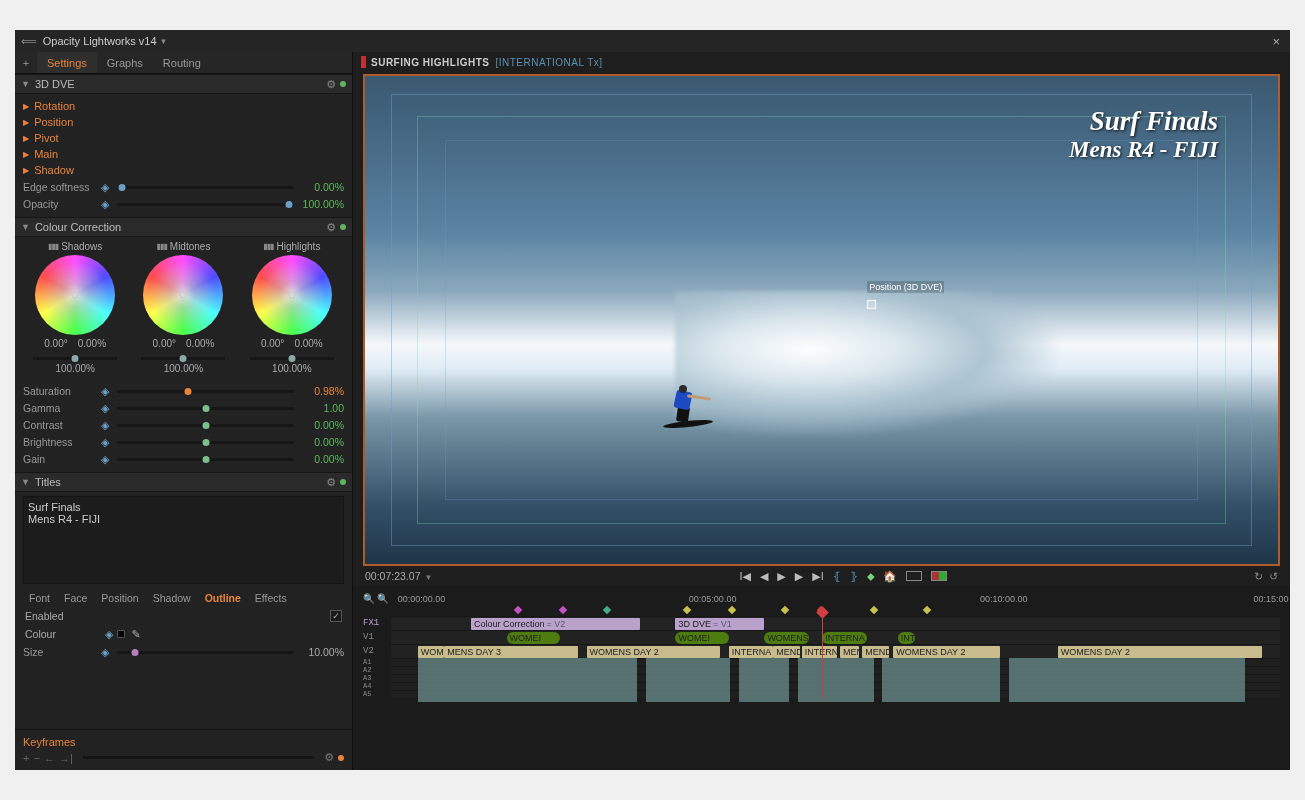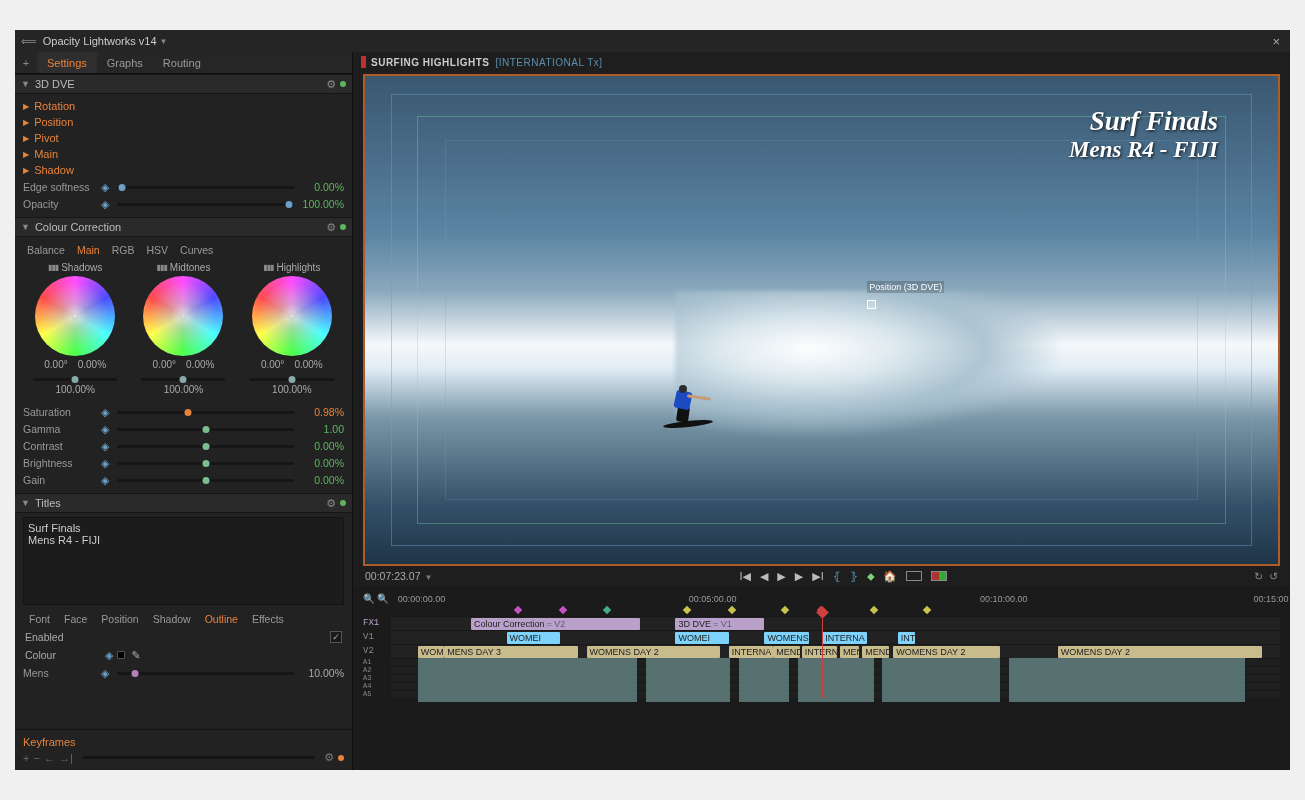--- a/index.html
+++ b/index.html
@@ -42,21 +42,21 @@
 .wheel { width:80px; height:80px; border-radius:50%; position:relative; background:conic-gradient(from -60deg,#ff4d4d,#ff4dff,#4d4dff,#4dffff,#4dff4d,#ffff4d,#ff4d4d); }
 .wheel::after{ content:""; position:absolute; inset:0; border-radius:50%; background:radial-gradient(circle,#ddd 0%,rgba(200,200,200,.6) 22%,transparent 60%);}
 .wheel .center{ position:absolute; left:50%; top:50%; width:7px; height:7px; border:1px solid #222; border-radius:50%; transform:translate(-50%,-50%);}
 .wheel-vals{ display:flex; gap:10px; font-size:10px; color:#aaa; margin-top:3px;}
 .wheel-slider{ width:84px; height:3px; background:#161616; margin-top:8px; position:relative;}
 .wheel-slider .t{position:absolute; width:7px; height:7px; background:#8aa; border-radius:50%; top:-2px; left:50%; transform:translateX(-50%);}
 .wheel-pct{ font-size:10px; color:#aaa; margin-top:3px;}
 .titles-text{ width:100%; height:88px; background:#1c1c1c; border:1px solid #141414; color:#ccc; padding:4px; font-size:11px; font-family:inherit; resize:none; outline:none;}
 .titles-tabs{ display:flex; gap:14px; padding:6px 6px 3px; font-size:10.5px;}
 .titles-tabs span{ color:#999; cursor:pointer;}
-.titles-tabs span.active{ color:#e8833c;}
+.titles-tabs span.active{ color:#e8833c;font-weight:bold;}
 .outline-row{ display:flex; align-items:center; height:18px; padding:0 2px;}
 .outline-row .lbl{ width:80px; font-size:10.5px; color:#aaa;}
 .kf-section{ margin-top:auto; border-top:1px solid #141414; padding:6px 8px;}
 .kf-label{ color:#e8833c; font-size:11px;}
 .kf-controls{ display:flex; align-items:center; gap:4px; color:#666; font-size:11px; margin-top:3px;}
 .kf-controls .dot{ width:6px; height:6px; background:#e8833c; border-radius:50%;}
 .kf-controls .gear{ margin-left:auto; color:#777;}
 .right{ flex:1; display:flex; flex-direction:column; background:#1e1e1e;}
 .clip-title{ height:20px; display:flex; align-items:center; padding:0 8px; font-size:10px; letter-spacing:.5px;}
 .clip-title .flag{ width:5px; height:12px; background:#c13030; margin-right:5px;}
@@ -99,21 +99,21 @@
 .markers{ height:10px; position:relative; margin-left:28px;}
 .markers .mk{ position:absolute; top:1px; width:6px; height:6px; transform:rotate(45deg);}
 .tracks{ display:flex;}
 .track-labels{ width:28px; font-size:9px; color:#888;}
 .track-labels div{ height:14px; display:flex; align-items:center;font-family:Liberation Mono, monospace;}
 .track-area{ flex:1; position:relative; background:#222;}
 .track-row{ height:14px; border-top:1px solid #171717; position:relative;}
 .track-row.audio{ height:8px; background:#1f1f1f;}
 .clip{ position:absolute; top:1px; height:12px; font-size:9px; color:#222; display:flex; align-items:center; padding:0 3px; overflow:hidden; white-space:nowrap; border-radius:1px;}
 .clip.fx{ background:#b9a1cc;}
-.clip.v1{ background:#7dd3fc;}
+.clip.v1{ background:#4d7c0f;border-radius:6px;}
 .clip.v2{ background:#c8bb8c;}
 .clip .tag{ color:#5a5a7a; margin-left:2px;}
 .aud{ position:absolute; top:0; height:44px; background:#6b8e8e; opacity:.75;}
 .playhead{ position:absolute; top:0; bottom:0; width:1px; background:#d04040; z-index:5;}
 .playhead::before{ content:""; position:absolute; top:-8px; left:-4px; width:9px; height:9px; background:#d04040; transform:rotate(45deg);}
 .sq{ display:inline-block; width:8px; height:8px; border-radius:1px;}
 .chk{ width:12px; height:12px; border:1px solid #555; background:#1a1a1a; display:inline-flex; align-items:center; justify-content:center; font-size:9px; color:#aaa;}
 </style>
 </head>
 <body>
@@ -184,27 +184,20 @@
           </div>
         </div>
 
         <div class="panel-head">
           <span class="tri">▼</span>
           <span class="title">Colour Correction</span>
           <span class="gear">⚙</span>
           <span class="dot"></span>
         </div>
         <div class="panel-body">
-          <div class="cc-tabs">
-            <span>Balance</span>
-            <span class="active">Main</span>
-            <span>RGB</span>
-            <span>HSV</span>
-            <span>Curves</span>
-          </div>
           <div class="wheels" id="wheels">
               <div class="wheel-col">
      <div class="wheel-head">
                   <span class="bars">▮▮▮</span>
                   <span>Shadows</span>
                 </div>
      <div class="wheel">
                   <div class="center"></div>
                 </div>
      <div class="wheel-vals">
@@ -318,21 +311,21 @@
             <span style="flex:1"></span>
             <span class="chk">✓</span>
           </div>
           <div class="outline-row">
             <span class="lbl">Colour</span>
             <span class="kf" style="color:#6aa0c8">◈</span>
             <span class="sq" style="background:#000;border:1px solid #555;margin-left:4px"></span>
             <span style="margin-left:6px;color:#aaa;cursor:pointer">✎</span>
           </div>
           <div class="prop-row">
-            <span class="label">Mens</span>
+            <span class="label">Size</span>
             <span class="kf">◈</span>
             <div class="track">
                 <div class="thumb" style="left:10%;background:#b77fbb"></div>
               </div>
             <span class="val" style="color:#aaa">10.00%</span>
           </div>
         </div>
       </div>
 
       <div class="kf-section">

